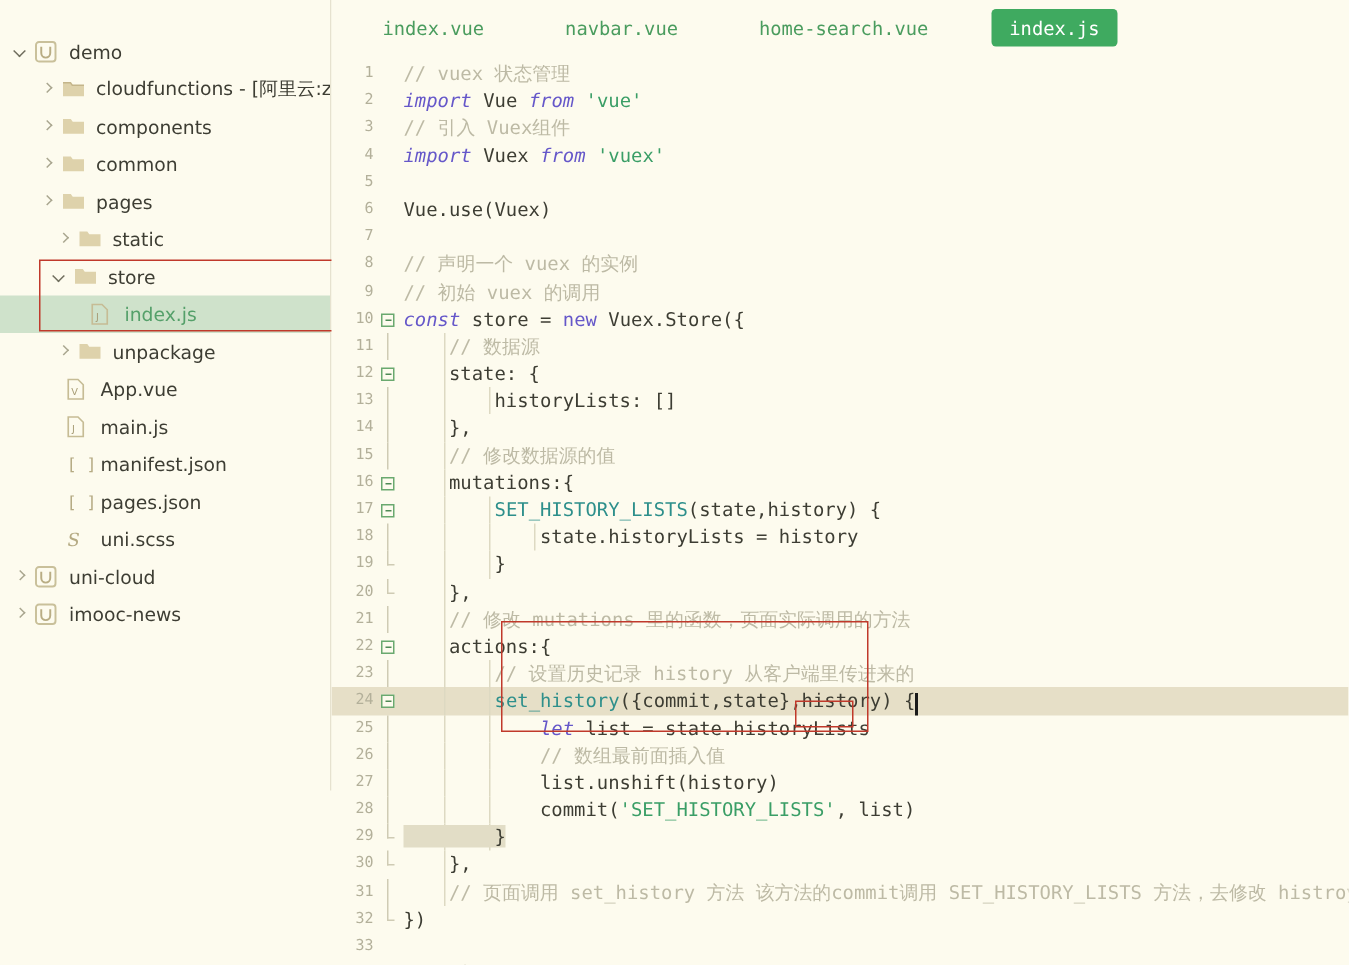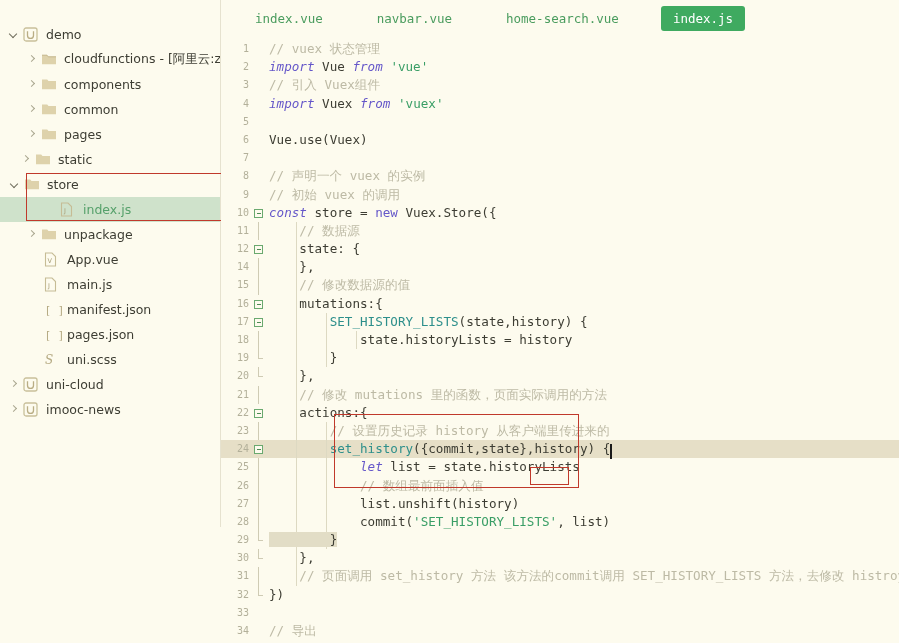--- a/index.html
+++ b/index.html
@@ -168,51 +168,51 @@
     <div class="trow" style="padding-left:26px">
       <span class="arrow right"></span>
       <span class="ico" style="margin-left:4px">
         <svg width="16" height="14" viewBox="0 0 16 14">
             <path d="M1 2.4h5.2l1.3 1.7H15v8.1H1z" fill="#ded2ab"></path>
           </svg>
       </span>
       <span class="lbl">pages</span>
     </div>
 
-    <div class="trow" style="padding-left:20px">
+    <div class="trow" style="padding-left:37px">
       <span class="arrow right"></span>
       <span class="ico" style="margin-left:4px">
         <svg width="16" height="14" viewBox="0 0 16 14">
             <path d="M1 2.4h5.2l1.3 1.7H15v8.1H1z" fill="#ded2ab"></path>
           </svg>
       </span>
       <span class="lbl">static</span>
     </div>
 
-    <div class="trow" style="padding-left:9px">
+    <div class="trow" style="padding-left:34px">
       <span class="arrow down"></span>
       <span class="ico" style="margin-left:4px">
         <svg width="16" height="14" viewBox="0 0 16 14">
             <path d="M1 2.4h5.2l1.3 1.7H15v8.1H1z" fill="#ded2ab"></path>
           </svg>
       </span>
       <span class="lbl">store</span>
     </div>
 
     <div class="trow sel" style="padding-left:60px">
       <span class="ico">
         <svg width="13" height="15" viewBox="0 0 13 15">
             <path d="M1.5 1h6.5l3.5 3.5V14H1.5z" fill="none" stroke="#c6bc95" stroke-width="1.1"></path>
             <text x="4" y="11" font-size="6.5" fill="#a89d76" font-family="DejaVu Sans">J</text>
           </svg>
       </span>
       <span class="lbl" style="color:#55a06a">index.js</span>
     </div>
 
-    <div class="trow" style="padding-left:26px">
+    <div class="trow" style="padding-left:37px">
       <span class="arrow right"></span>
       <span class="ico" style="margin-left:4px">
         <svg width="16" height="14" viewBox="0 0 16 14">
             <path d="M1 2.4h5.2l1.3 1.7H15v8.1H1z" fill="#ded2ab"></path>
           </svg>
       </span>
       <span class="lbl">unpackage</span>
     </div>
 
     <div class="trow" style="padding-left:44px">
@@ -315,20 +315,21 @@
       <div class="line"><span class="ln">8</span><span class="txt"><span class="c-com">// 声明一个 vuex 的实例</span></span></div>
 
       <div class="line"><span class="ln">9</span><span class="txt"><span class="c-com">// 初始 vuex 的调用</span></span></div>
 
       <div class="line"><span class="ln">10</span><span class="fold"></span><span class="txt"><span class="c-kw">const</span> <span class="c-pl">store = </span><span class="c-kw2">new</span><span class="c-pl"> Vuex.Store({</span></span></div>
 
       <div class="line"><span class="ln">11</span><span class="foldline"></span><span class="guide" style="left:75px"></span><span class="txt"><span class="c-com">    // 数据源</span></span></div>
 
       <div class="line"><span class="ln">12</span><span class="fold"></span><span class="guide" style="left:75px"></span><span class="txt"><span class="c-pl">    state: {</span></span></div>
 
+      <div class="line"><span class="ln">13</span><span class="foldline"></span><span class="guide" style="left:75px"></span><span class="guide" style="left:105px"></span><span class="txt"><span class="c-pl">        historyLists: []</span></span></div>
 
       <div class="line"><span class="ln">14</span><span class="foldline"></span><span class="guide" style="left:75px"></span><span class="txt"><span class="c-pl">    },</span></span></div>
 
       <div class="line"><span class="ln">15</span><span class="foldline"></span><span class="guide" style="left:75px"></span><span class="txt"><span class="c-com">    // 修改数据源的值</span></span></div>
 
       <div class="line"><span class="ln">16</span><span class="fold"></span><span class="guide" style="left:75px"></span><span class="txt"><span class="c-pl">    mutations:{</span></span></div>
 
       <div class="line"><span class="ln">17</span><span class="fold"></span><span class="guide" style="left:75px"></span><span class="guide" style="left:105px"></span><span class="txt"><span class="c-pl">        </span><span class="c-fn">SET_HISTORY_LISTS</span><span class="c-pl">(state,history) {</span></span></div>
 
       <div class="line"><span class="ln">18</span><span class="foldline"></span><span class="guide" style="left:75px"></span><span class="guide" style="left:105px"></span><span class="guide" style="left:135px"></span><span class="txt"><span class="c-pl">            state.historyLists = history</span></span></div>

